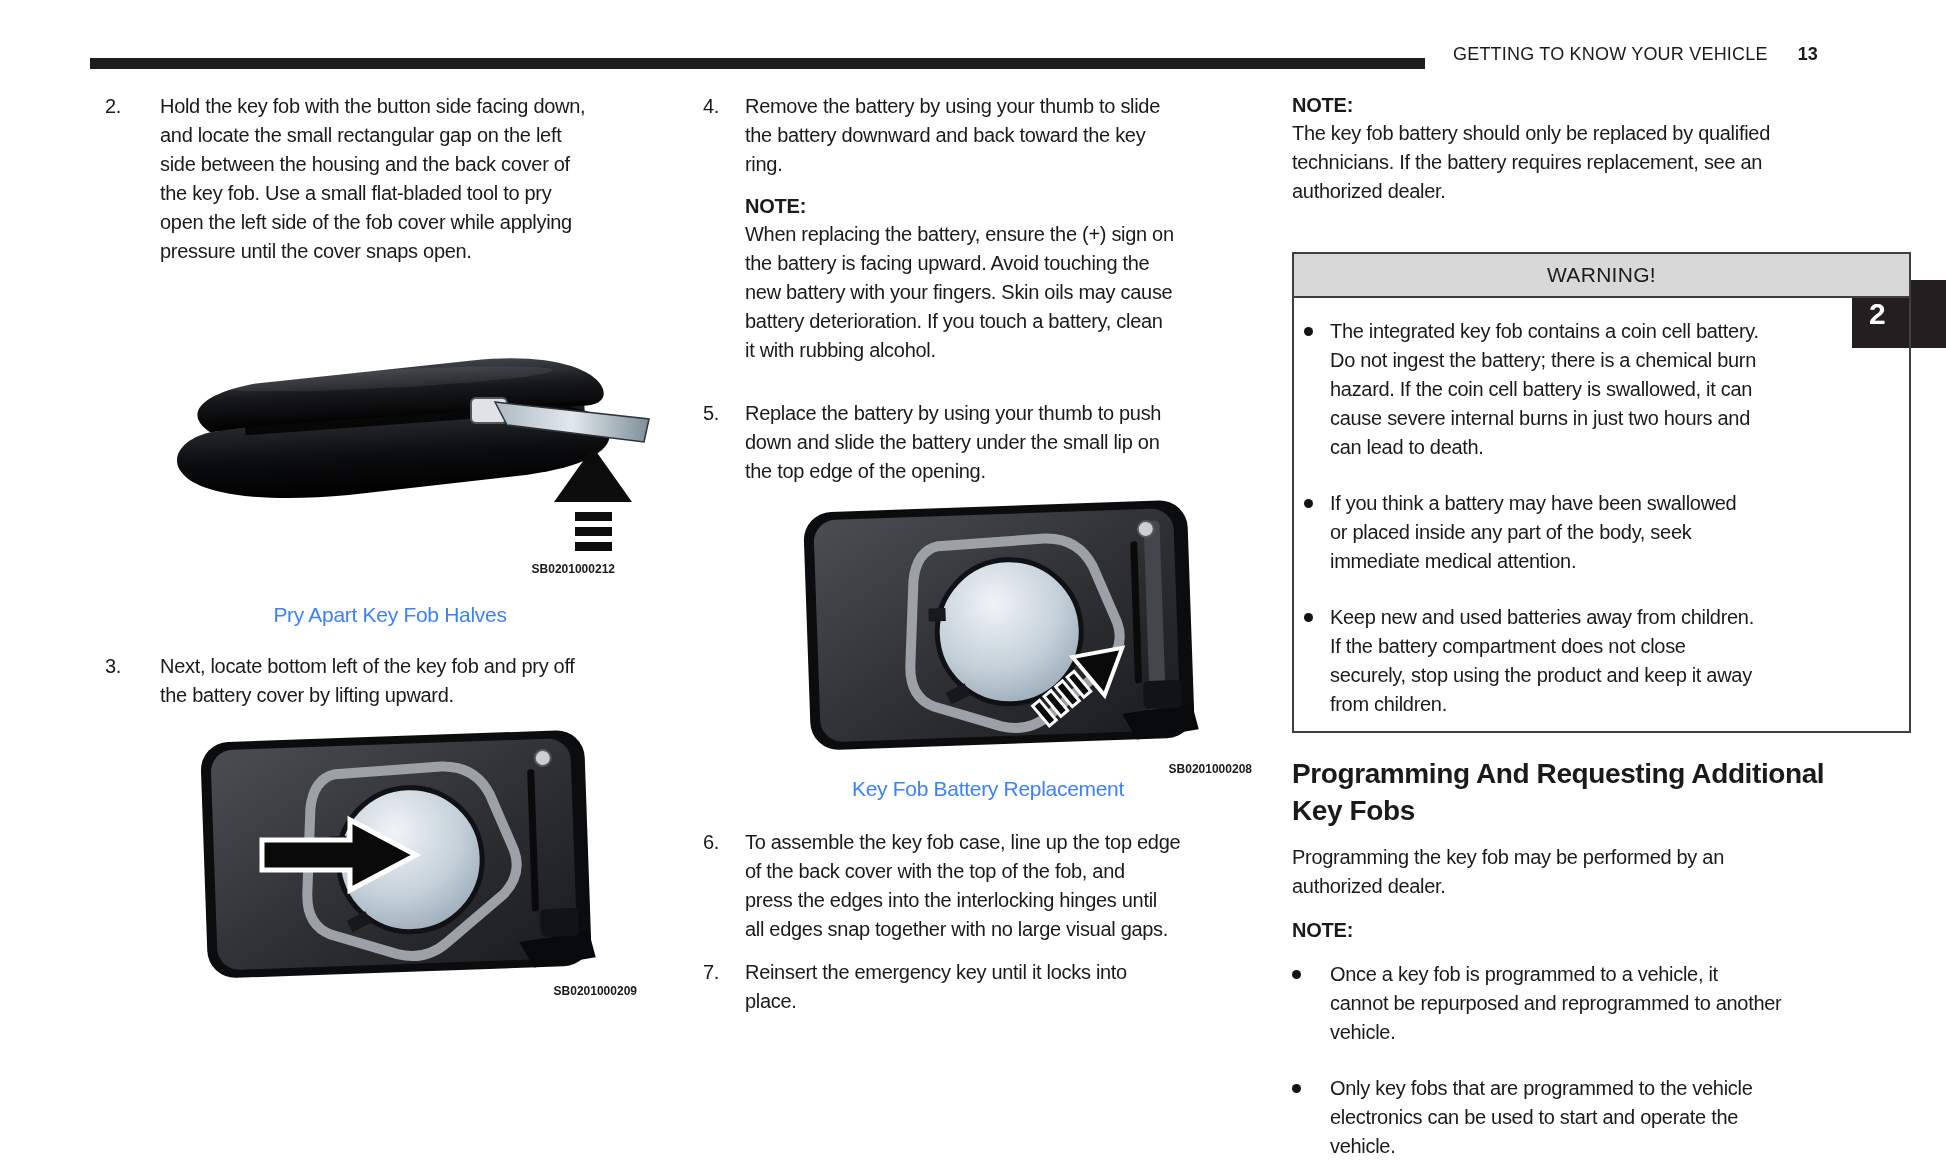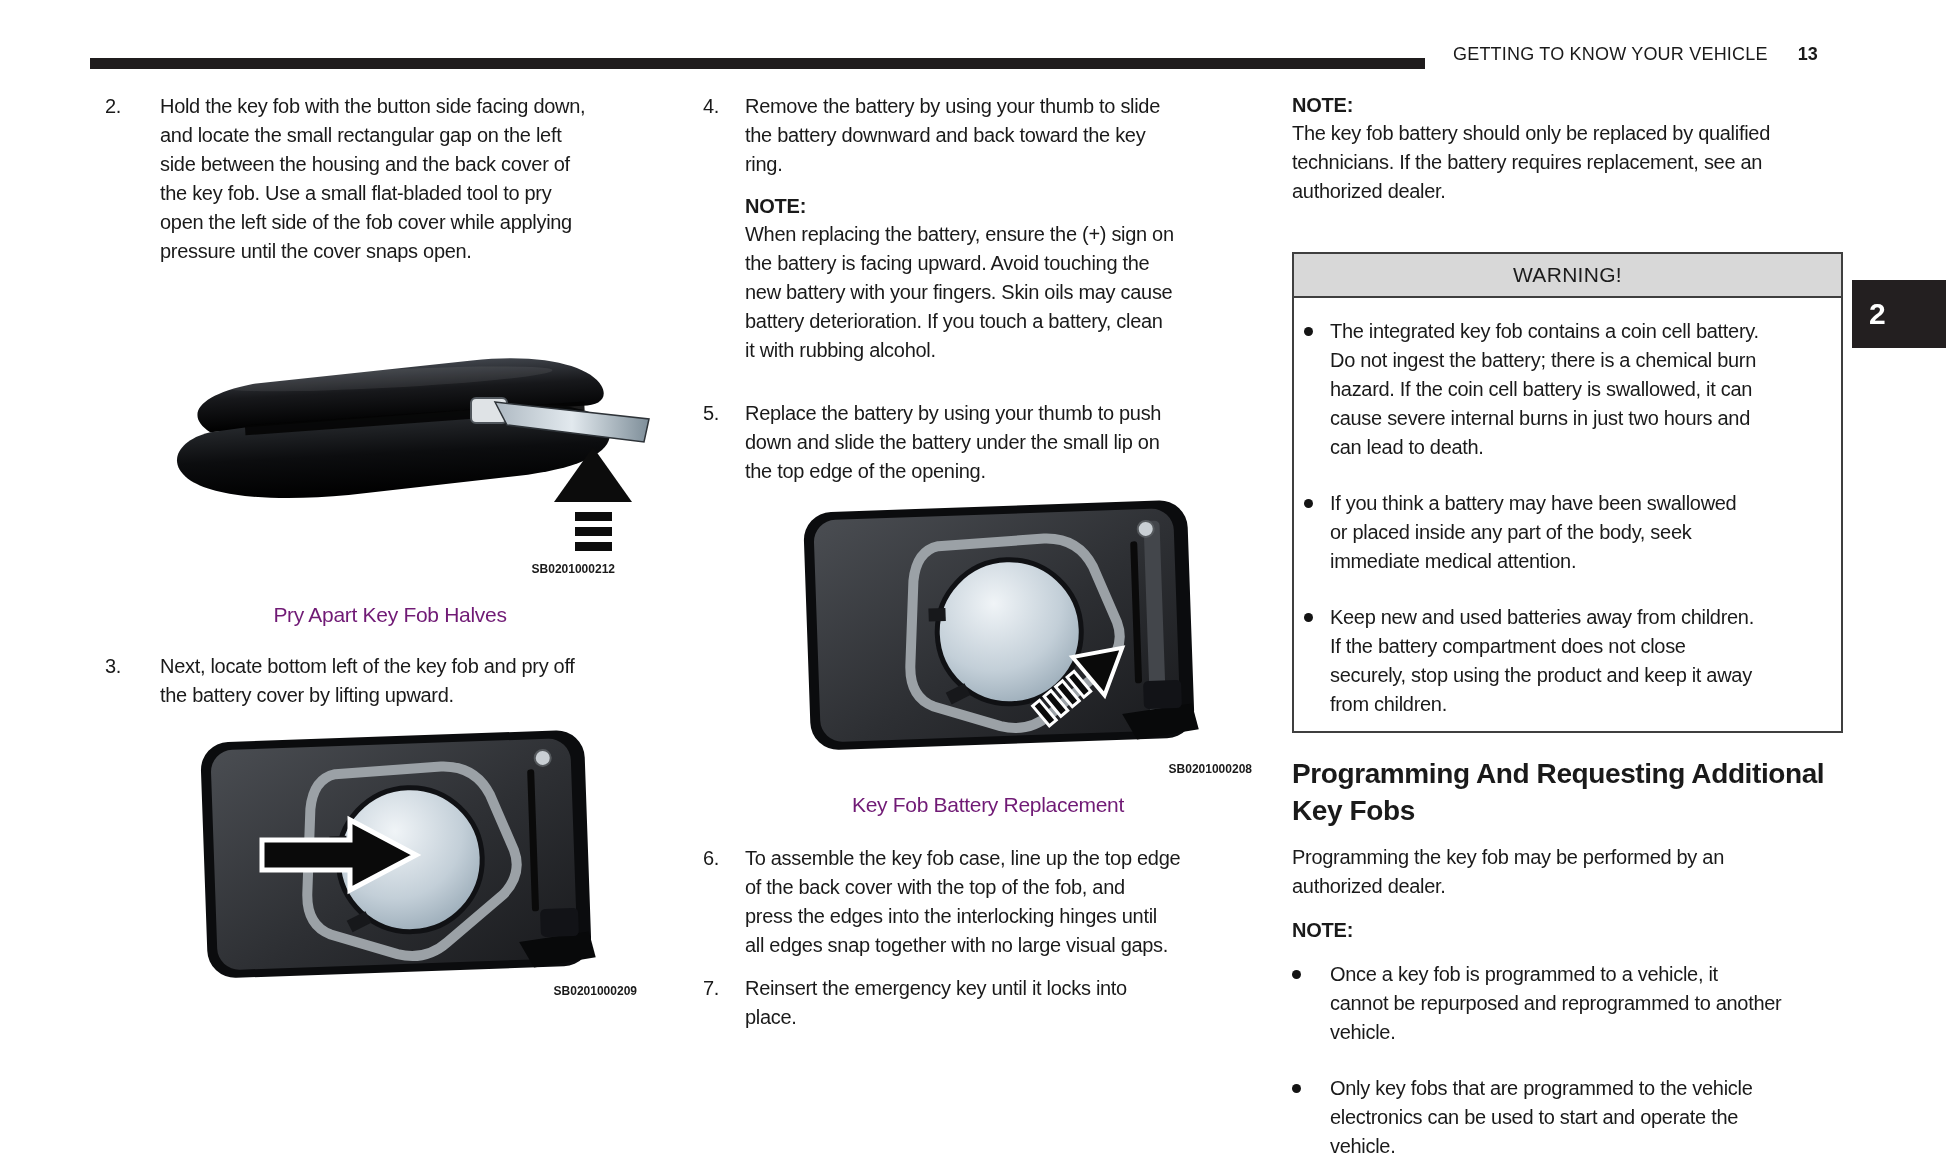--- a/index.html
+++ b/index.html
@@ -26,23 +26,23 @@
   .body-text{font-size:20px; line-height:29px; letter-spacing:-0.3px; white-space:pre-line;}
   .step{display:flex;}
   .step-num{flex-shrink:0;}
   .col1 .step-num{width:55px;}
   .col2 .step-num{width:42px;}
   .note-label{font-weight:700; font-size:20px; line-height:27px; letter-spacing:-0.2px;}
   .mid-note{margin-left:42px; margin-top:14px;}
   
   .figure{width:100%;}
   .fig-code{font-size:12px; font-weight:700; text-align:right; line-height:14px; color:#1a1a1a;}
-  .fig-caption{font-size:21px; text-align:center; letter-spacing:-0.3px; line-height:26px; color:#701a75;}
-  
-  .warning-box{margin-top:46px; width:551px; border:2px solid #3f3f3f; box-sizing:border-box;}
+  .fig-caption{font-size:21px; text-align:center; letter-spacing:-0.3px; line-height:26px; color:#3b82f6;}
+  
+  .warning-box{margin-top:46px; width:619px; border:2px solid #3f3f3f; box-sizing:border-box;}
   .warning-header{
     background:#d8d8d8; border-bottom:2px solid #3f3f3f; height:42px;
     display:flex; align-items:center; justify-content:center;
     font-size:21px; letter-spacing:.3px; color:#1c1c1c;
   }
   .warning-body{padding:19px 10px 12px 10px;}
   .bullet{display:flex;}
   .dot-col{flex-shrink:0; width:26px;}
   .col3 .note-bullets .dot-col{width:38px;}
   .dot{width:9px; height:9px; border-radius:50%; background:#141414; margin-top:10px;}
@@ -205,21 +205,21 @@
         </g>
         <g transform="translate(238,216) rotate(-40)">
           <rect x="0" y="-13" width="9" height="26" fill="#0a0a0a" stroke="#ffffff" stroke-width="3"></rect>
           <rect x="15" y="-13" width="9" height="26" fill="#0a0a0a" stroke="#ffffff" stroke-width="3"></rect>
           <rect x="30" y="-13" width="9" height="26" fill="#0a0a0a" stroke="#ffffff" stroke-width="3"></rect>
           <rect x="45" y="-13" width="9" height="26" fill="#0a0a0a" stroke="#ffffff" stroke-width="3"></rect>
           <polygon points="62,-25 62,25 106,0" fill="#0a0a0a" stroke="#ffffff" stroke-width="4"></polygon>
         </g>
       </svg>
       <div class="fig-code" style="margin-top:12px; margin-right:21px;">SB0201000208</div>
-      <div class="fig-caption" style="margin-top:16px;">Key Fob Battery Replacement</div>
+      <div class="fig-caption" style="">Key Fob Battery Replacement</div>
     </div>
 
     <div class="step mt26">
       <div class="step-num body-text">6.</div>
       <div class="body-text">To assemble the key fob case, line up the top edge
 of the back cover with the top of the fob, and
 press the edges into the interlocking hinges until
 all edges snap together with no large visual gaps.</div>
     </div>
 

